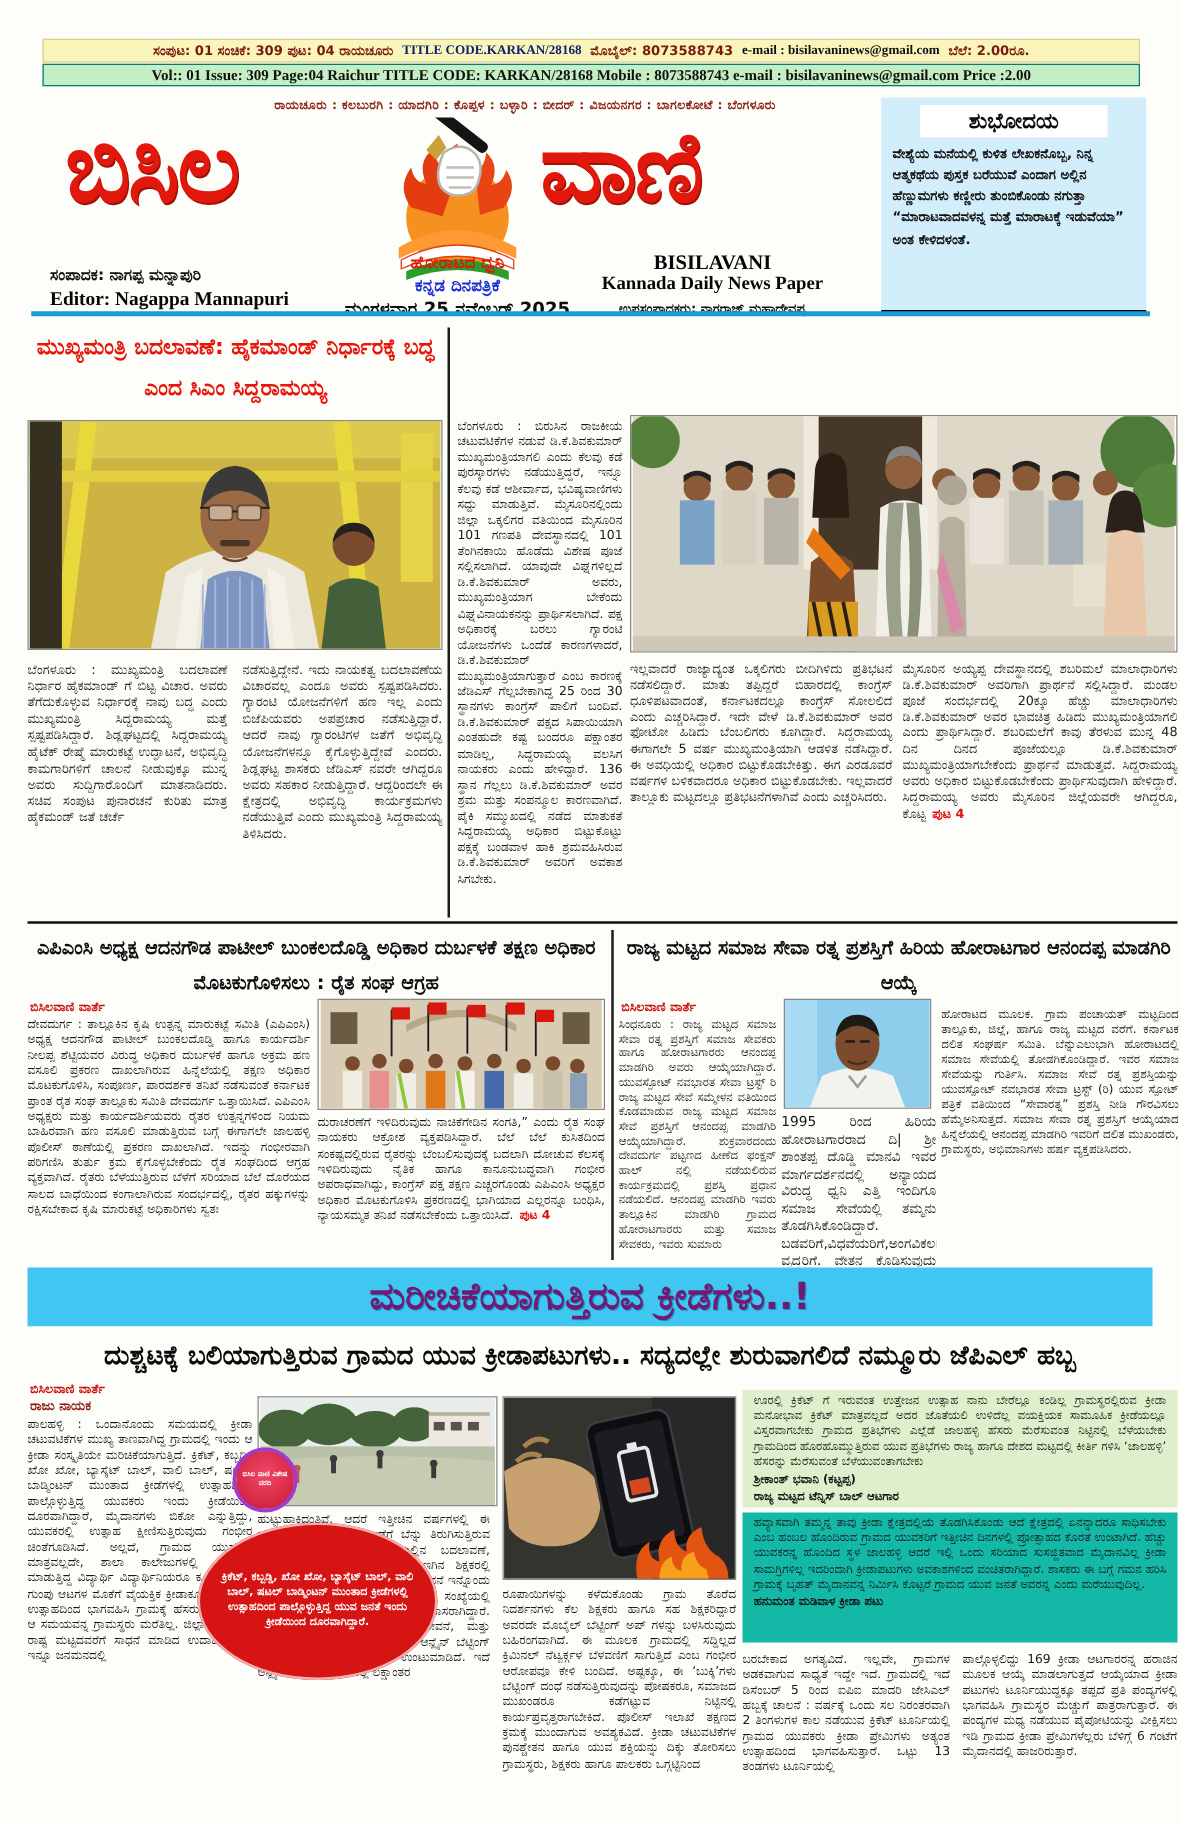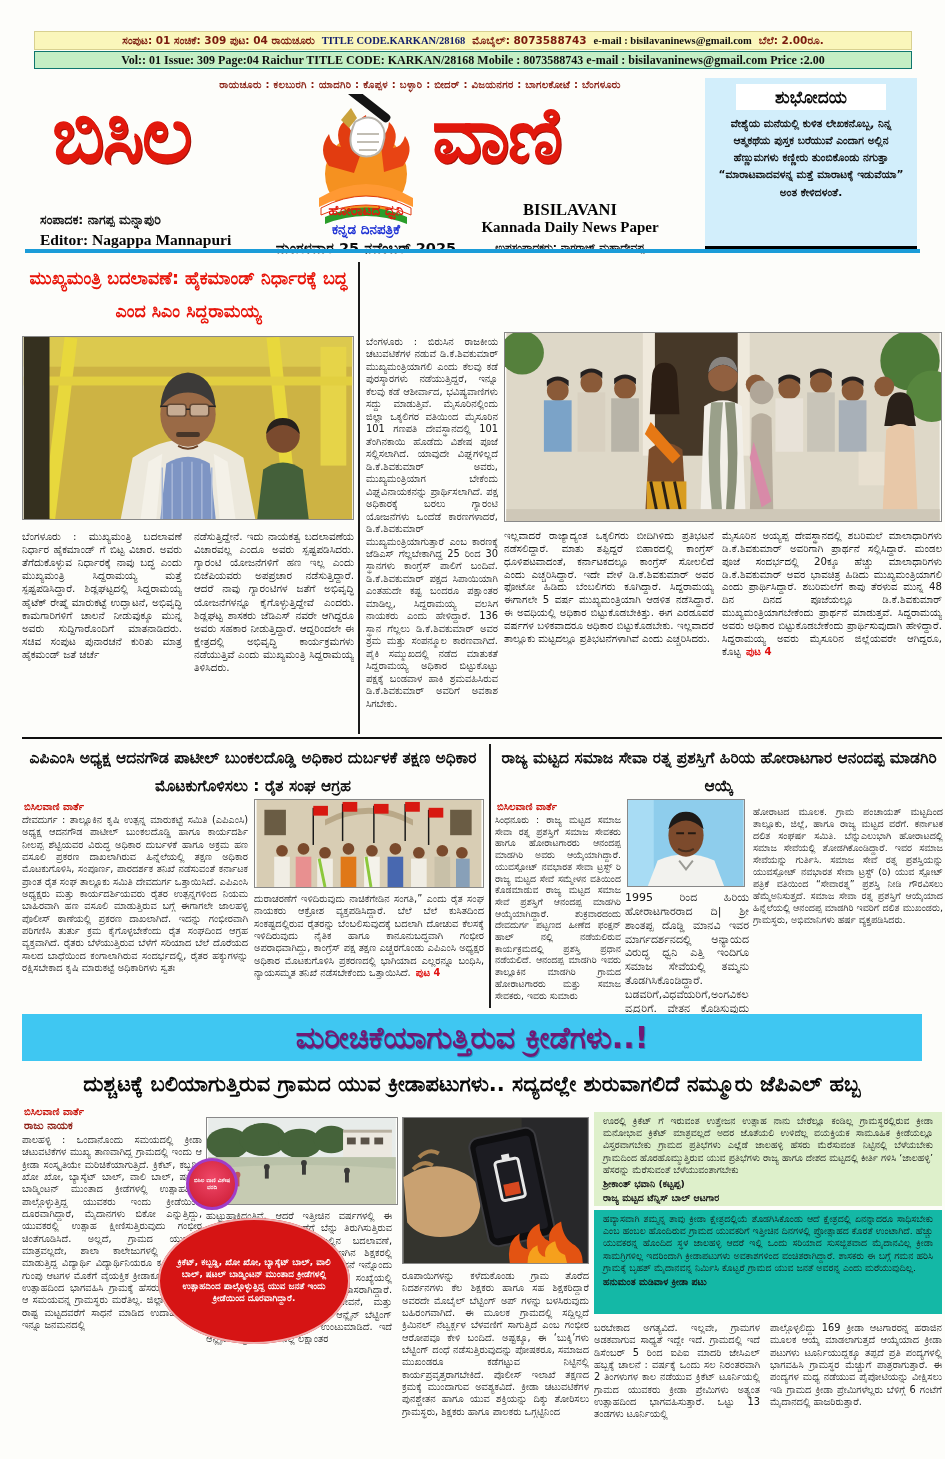--- a/index.html
+++ b/index.html
@@ -15,24 +15,24 @@
 .bar-kn{background:#faf6bb;border:1px solid #d8d090;font-size:10.5px;font-weight:bold}
 .bar-kn .kn{color:#7a1a0e}.bar-kn .code{color:#14206e}.bar-kn .mail{color:#111}
 .bar-en{background:#c4eec4;border:1px solid #0f766e;font-size:12px;font-weight:bold;color:#101010;
   font-family:"Liberation Serif","DejaVu Serif",serif}
 .cities{color:#8c2418;font-size:10px;font-weight:bold;letter-spacing:.3px}
 .mast-title{color:#e2180c;font-weight:bold;font-size:78px;line-height:1;letter-spacing:-2px;
   text-shadow:1px 1px 0 #a01208}
 .tag-red{color:#e2180c;font-weight:bold;font-size:13.5px}
 .tag-blue{color:#1b2fd4;font-weight:bold;font-size:13.5px}
 .dateline{color:#0c0c0c;font-weight:bold;font-size:14.5px}
-.greet{background:#d2eefb;border-bottom:6px solid #000000}
+.greet{background:#d2eefb;border-bottom:4px solid #000000}
 .greet h2{background:#ffffff;display:block;margin:6px auto 3px;width:150px;text-align:center;
   font-size:17px;color:#0a0a0a;line-height:26px}
-.greet p{font-size:10.6px;font-weight:bold;color:#101010;text-align:center;line-height:1.62;padding:2px 9px}
+.greet p{font-size:10.6px;font-weight:bold;color:#101010;text-align:left;line-height:1.62;padding:2px 9px}
 .h-red{color:#e8150a;font-weight:bold;font-size:17.5px;line-height:33px}
 .h-blue{color:#1526d8;font-weight:bold;font-size:19.5px;line-height:35px}
 .h-blk{color:#0d0d0d;font-weight:bold;font-size:15.5px;line-height:28px}
 .byline{color:#c81208;font-weight:bold;font-size:10px}
 .reporter{color:#8c1a10;font-weight:bold;font-size:10.5px}
 .pageref{color:#e01010;font-weight:bold;margin-left:5px;white-space:nowrap}
 .vrule{background:#1c1c1c;width:2px}
 .hrule{background:#101010}
 .bluerule{background:#1b9cd8}
 .banner{background:#3fc7f2;color:#701a75;font-weight:bold;font-size:30px;line-height:47px;

